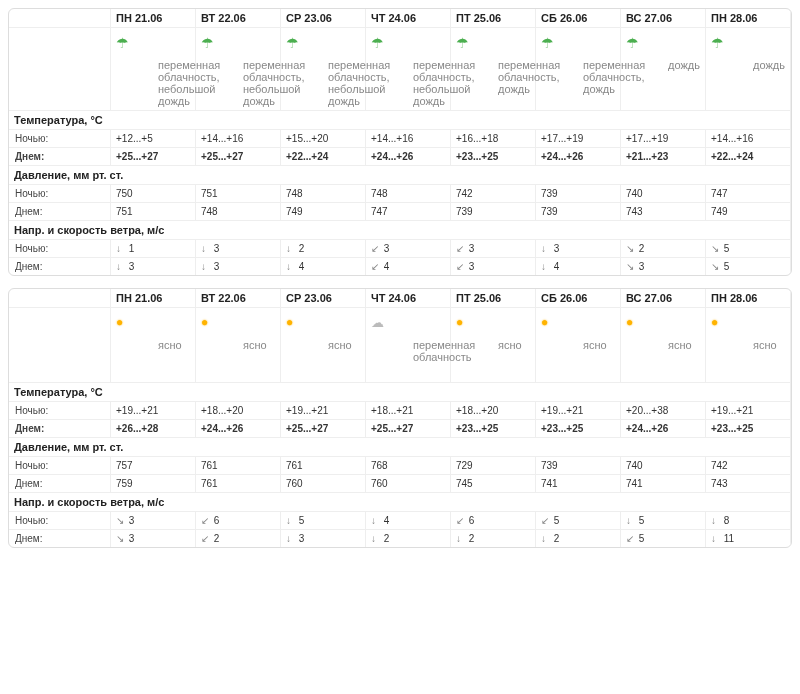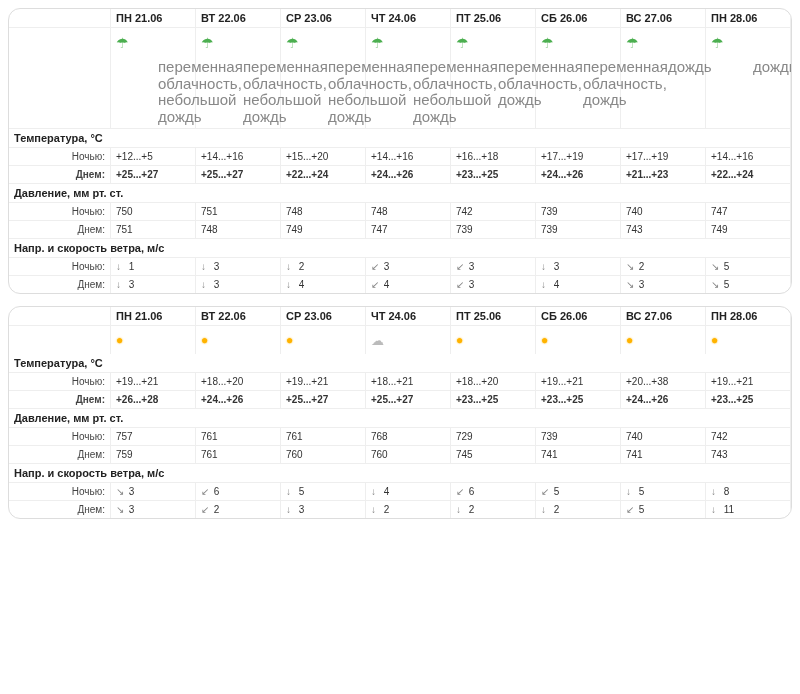--- a/index.html
+++ b/index.html
@@ -5,21 +5,21 @@
   body {
     font-family: Arial, Helvetica, sans-serif;
     font-size: 10px;
     color: #333;
     background: #fff;
     margin: 0;
     padding: 8px;
   }
   .forecast-block {
     border: 1px solid #ddd;
-    border-radius: 12px;
+    border-radius: 6px;
     margin-bottom: 12px;
     overflow: hidden;
     background: #fff;
   }
   table {
     border-collapse: collapse;
     width: 100%;
     table-layout: fixed;
   }
   th, td {
@@ -32,38 +32,38 @@
   }
   th {
     font-weight: bold;
     color: #222;
     font-size: 11px;
   }
   .col-label {
     width: 90px;
     font-size: 10px;
     color: #444;
-    text-align: right;
+    text-align: left;
     padding-left: 6px;
   }
   .section-header td {
     font-weight: bold;
     color: #222;
     font-size: 11px;
     padding-bottom: 3px;
     border-right: none;
   }
   .icon-row td {
     border-bottom: none;
     text-align: left;
     height: 22px;
     vertical-align: middle;
   }
   .desc-row td {
-    font-size: 15px;
+    font-size: 11px;
     color: #888;
     line-height: 1.1;
     height: 40px;
     vertical-align: top;
     padding-left: 47px;
   }
   .bold-row td {
     font-weight: bold;
   }
   .umbrella-icon {
@@ -250,20 +250,31 @@
             <td class="col-label"></td>
             <td><span class="sun-icon"></span></td>
             <td><span class="sun-icon"></span></td>
             <td><span class="sun-icon"></span></td>
             <td><span class="cloud-icon"></span></td>
             <td><span class="sun-icon"></span></td>
             <td><span class="sun-icon"></span></td>
             <td><span class="sun-icon"></span></td>
             <td><span class="sun-icon"></span></td>
           </tr>
+    <tr class="desc-row">
+            <td class="col-label"></td>
+            <td>ясно</td>
+            <td>ясно</td>
+            <td>ясно</td>
+            <td>переменная облачность</td>
+            <td>ясно</td>
+            <td>ясно</td>
+            <td>ясно</td>
+            <td>ясно</td>
+          </tr>
     <tr class="section-header">
             <td colspan="9">Температура, °C</td>
           </tr>
     <tr class="">
             <td class="col-label">Ночью:</td>
             <td>+19...+21</td>
             <td>+18...+20</td>
             <td>+19...+21</td>
             <td>+18...+21</td>
             <td>+18...+20</td>

